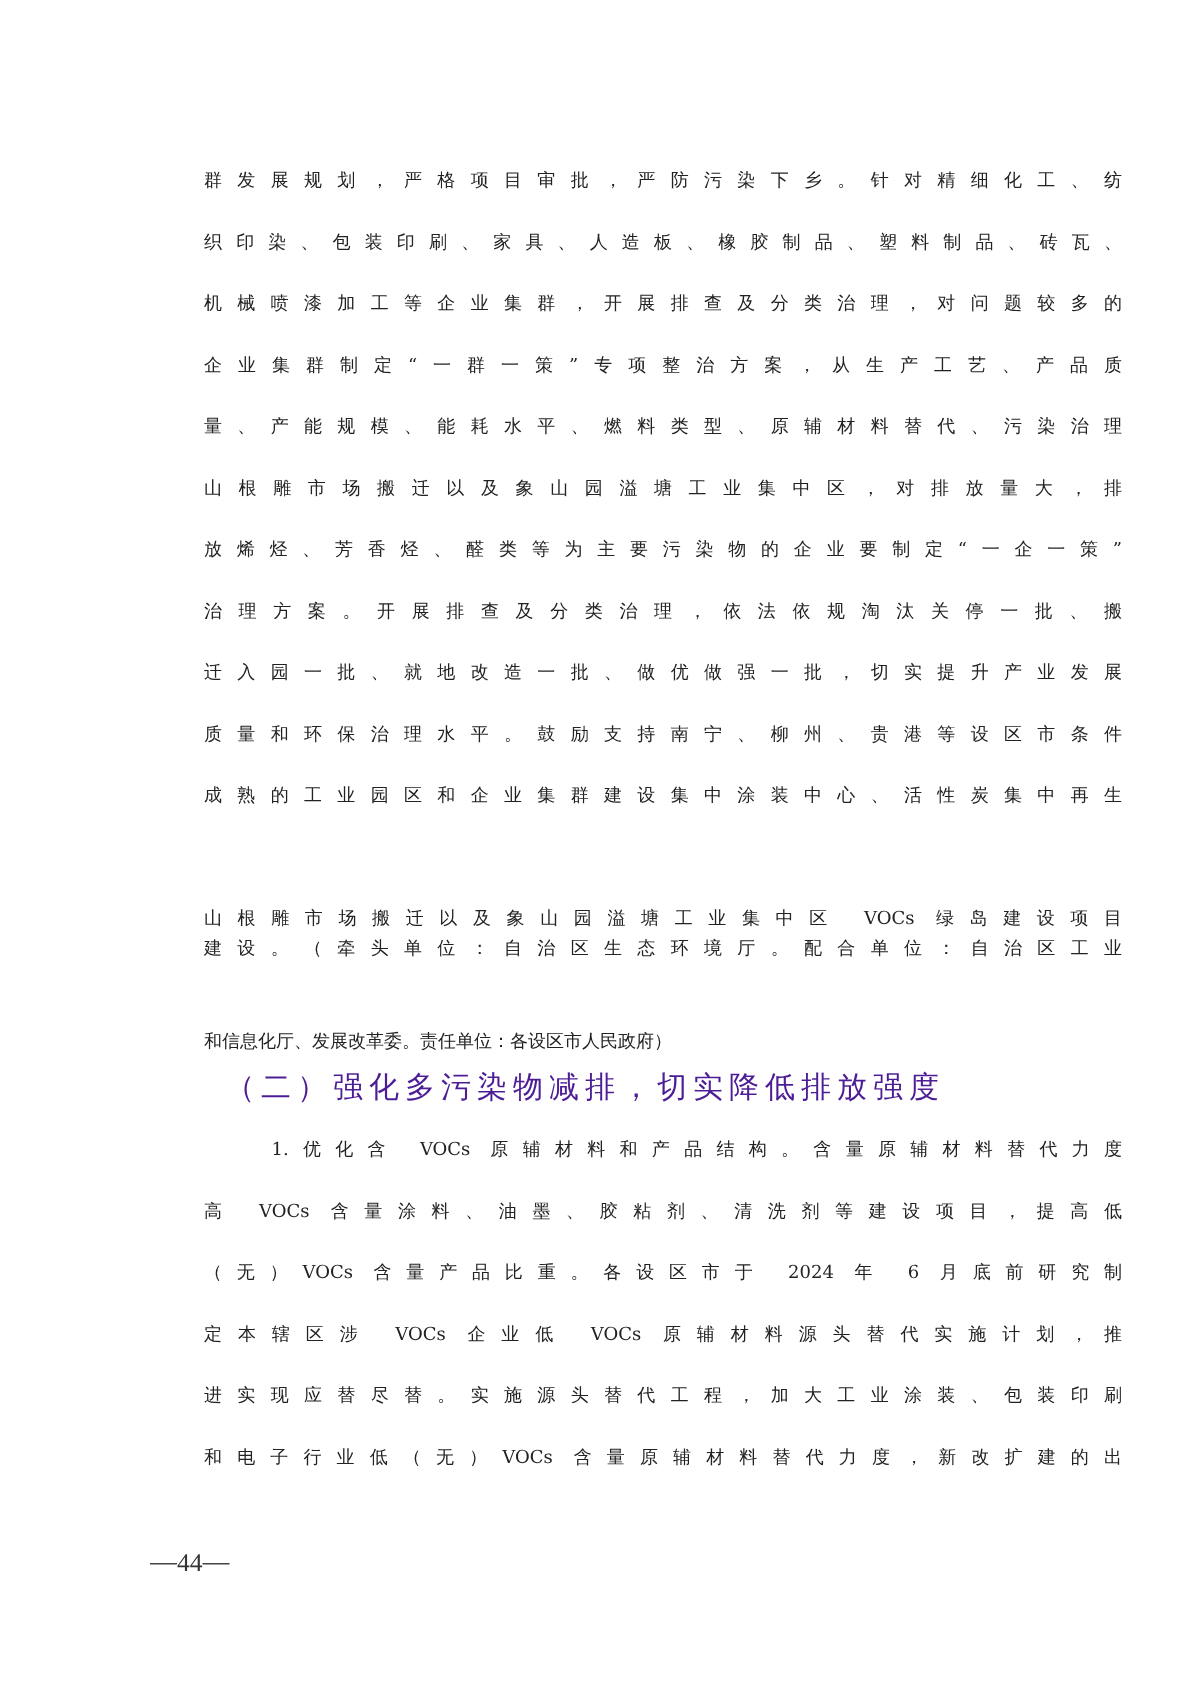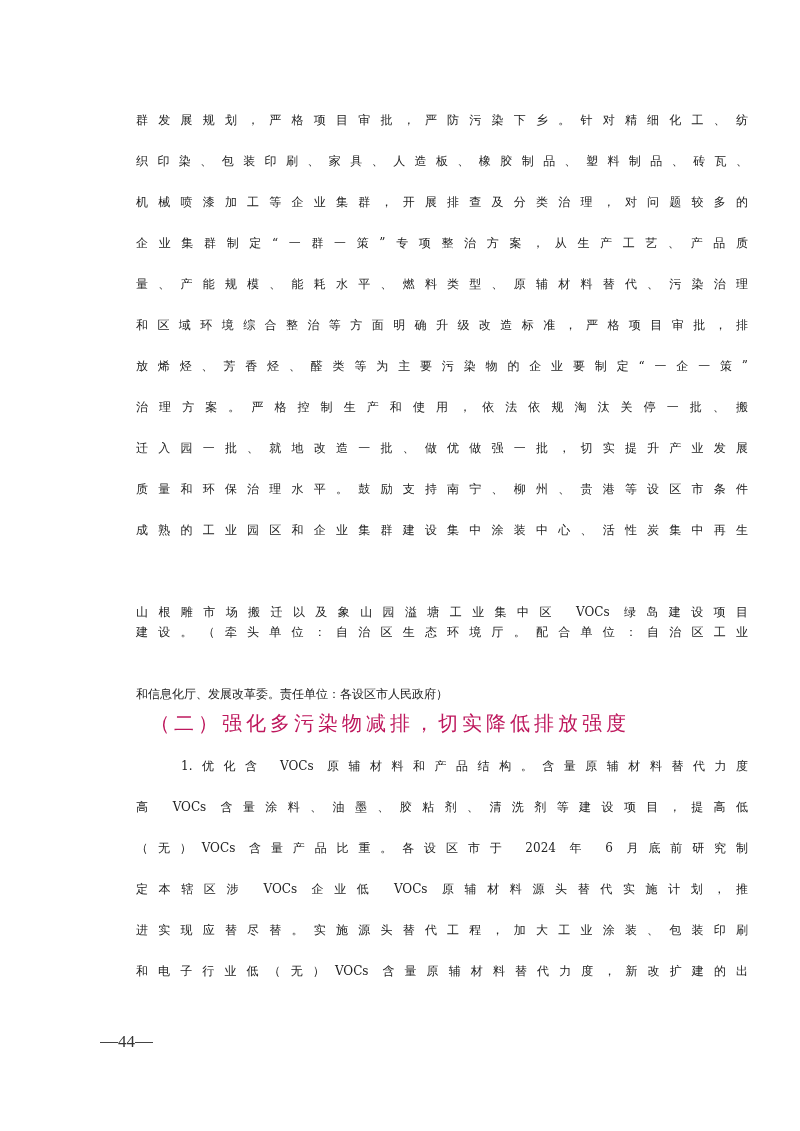--- a/index.html
+++ b/index.html
@@ -16,23 +16,23 @@
       text-align: justify;
       text-align-last: justify;
       line-height: 28px;
       height: 28px;
       margin-left: 36px;
     }
     .line.last { text-align-last: left; font-family: Liberation Serif, serif; }
     .heading {
       position: absolute;
       left: 150px;
-      font-family: Liberation Mono, monospace;
+      font-family: Liberation Sans, sans-serif;
       font-size: 20px;
-      color: #be185d;
+      color: #4c1d95;
       white-space: nowrap;
       letter-spacing: 4px;
       line-height: 28px;
     }
     .bold-lead { font-weight: normal; }
     .first-indent { left: 145px; width: 567px; }
     .page-number {
       position: absolute;
       left: 100px;
       top: 1032px;
@@ -47,23 +47,23 @@
 </head>
 <body>
 
 <div class="page">
 
   <div class="line" style="top:106px">群发展规划，严格项目审批，严防污染下乡。针对精细化工、纺</div>
   <div class="line" style="top:147px">织印染、包装印刷、家具、人造板、橡胶制品、塑料制品、砖瓦、</div>
   <div class="line" style="top:188px">机械喷漆加工等企业集群，开展排查及分类治理，对问题较多的</div>
   <div class="line" style="top:229px">企业集群制定“一群一策”专项整治方案，从生产工艺、产品质</div>
   <div class="line" style="top:270px">量、产能规模、能耗水平、燃料类型、原辅材料替代、污染治理</div>
-  <div class="line" style="top:311px">和区域环境综合整治等方面明确升级改造标准，严格项目审批，排</div>
+  <div class="line" style="top:311px">山根雕市场搬迁以及象山园溢塘工业集中区，对排放量大，排</div>
   <div class="line" style="top:352px">放烯烃、芳香烃、醛类等为主要污染物的企业要制定“一企一策”</div>
-  <div class="line" style="top:393px">治理方案。严格控制生产和使用，依法依规淘汰关停一批、搬</div>
+  <div class="line" style="top:393px">治理方案。开展排查及分类治理，依法依规淘汰关停一批、搬</div>
   <div class="line" style="top:475px">质量和环保治理水平。鼓励支持南宁、柳州、贵港等设区市条件</div>
   <div class="line" style="top:434px">迁入园一批、就地改造一批、做优做强一批，切实提升产业发展</div>
   <div class="line" style="top:516px">成熟的工业园区和企业集群建设集中涂装中心、活性炭集中再生</div>
   <div class="line" style="top:598px">山根雕市场搬迁以及象山园溢塘工业集中区 VOCs 绿岛建设项目</div>
   <div class="line" style="top:618px">建设。（牵头单位：自治区生态环境厅。配合单位：自治区工业</div>
   <div class="line last" style="top:680px">和信息化厅、发展改革委。责任单位：各设区市人民政府）</div>
 
   <div class="heading" style="top:711px">（二）强化多污染物减排，切实降低排放强度</div>
 
   <div class="line first-indent" style="top:752px"><span class="bold-lead">1.优化含 VOCs 原辅材料和产品结构。</span><span>含量原辅材料替代力度</span></div>

